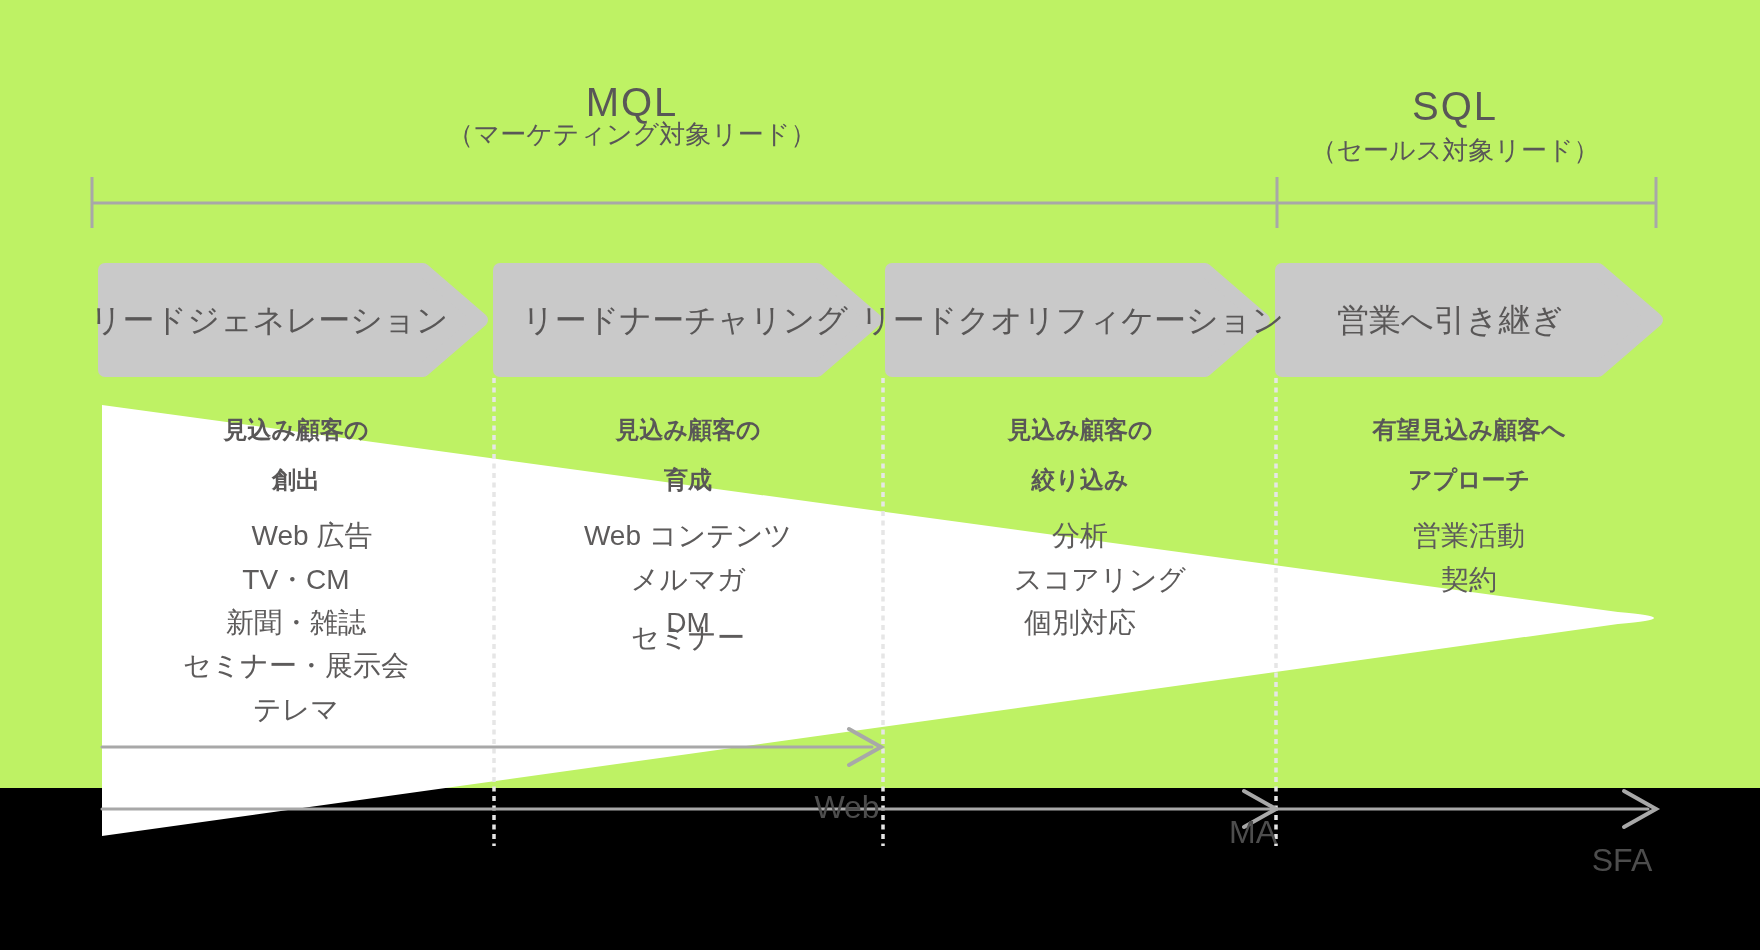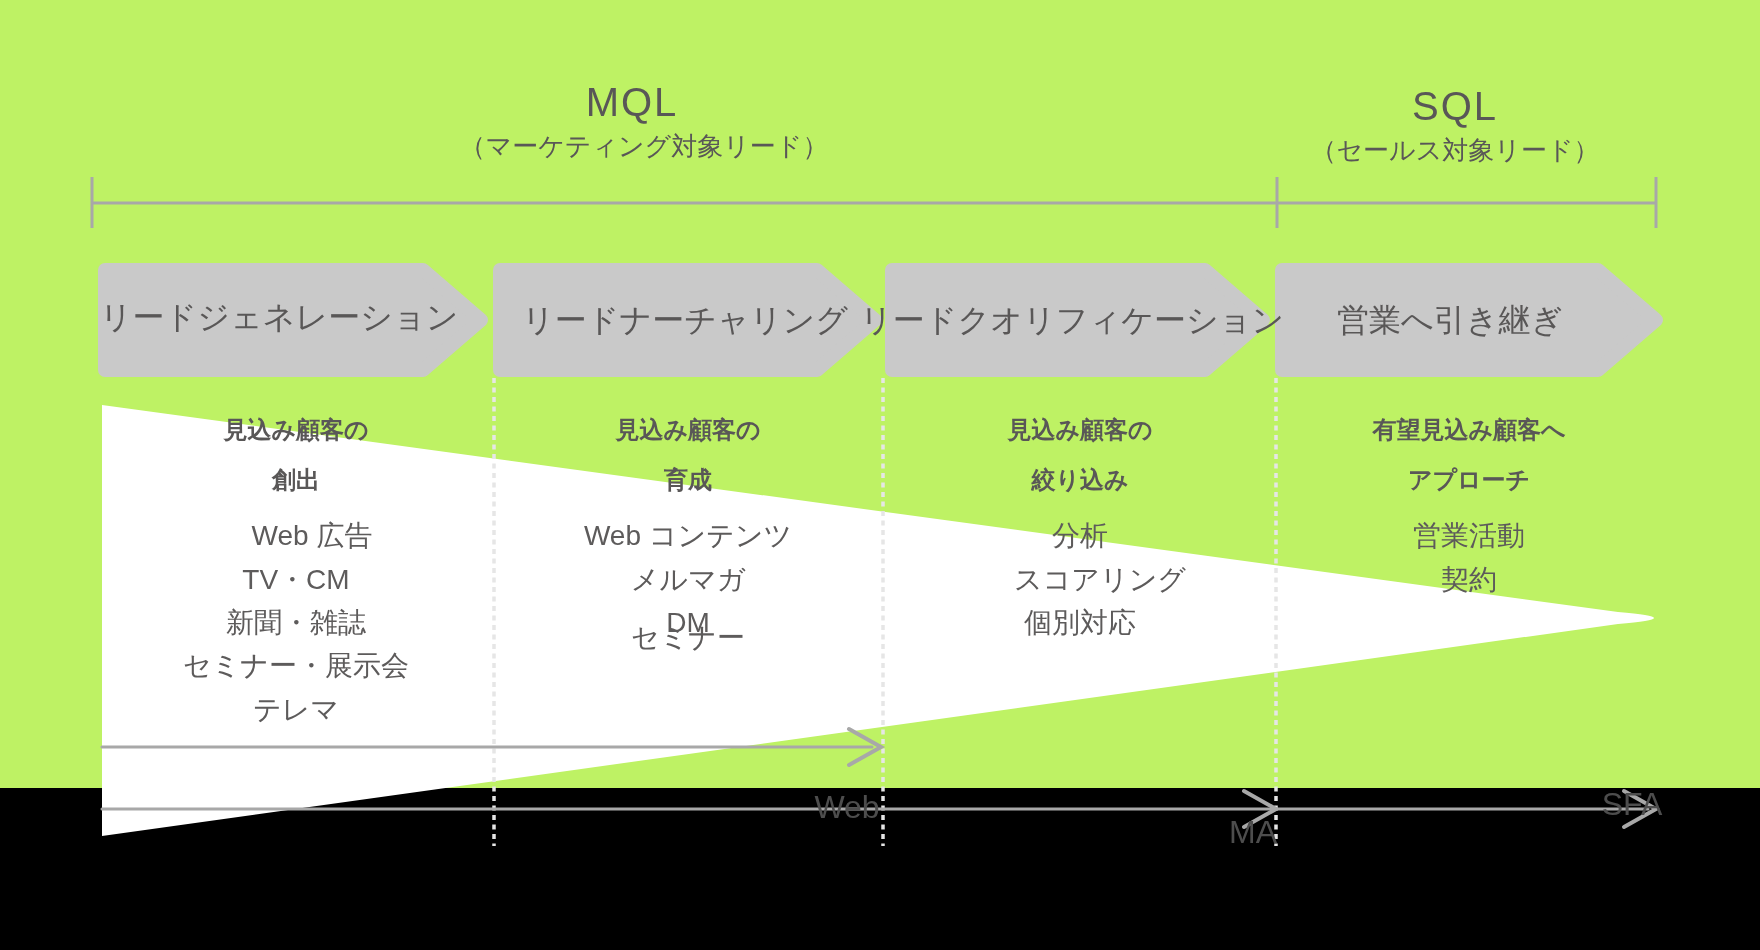--- a/index.html
+++ b/index.html
@@ -51,25 +51,25 @@
     </g>
 
     <g stroke="#a8a8a8" fill="none" stroke-linecap="round">
       <line x1="102" y1="809" x2="1648" y2="809" stroke-width="3"></line>
       <polyline points="1244,791 1276,809 1244,827" stroke-width="4"></polyline>
       <polyline points="1624,791 1656,809 1624,827" stroke-width="4"></polyline>
     </g>
   </svg>
 
   <div class="txt bracket-label" style="left:632px;top:102px;">MQL</div>
-  <div class="txt bracket-sub" style="left:632px;top:146px;margin-left:12px;">（マーケティング対象リード）</div>
+  <div class="txt bracket-sub" style="left:632px;top:134px;">（マーケティング対象リード）</div>
   <div class="txt bracket-label" style="left:1455px;top:106px;">SQL</div>
   <div class="txt bracket-sub" style="left:1455px;top:150px;">（セールス対象リード）</div>
 
-  <div class="txt chev-label" style="left:279px;top:320px;font-family:Liberation Mono, monospace;">リードジェネレーション</div>
+  <div class="txt chev-label" style="left:269px;top:320px;">リードジェネレーション</div>
   <div class="txt chev-label" style="left:685px;top:320px;">リードナーチャリング</div>
   <div class="txt chev-label" style="left:1072px;top:320px;">リードクオリフィケーション</div>
   <div class="txt chev-label" style="left:1450px;top:320px;">営業へ引き継ぎ</div>
 
   <div class="txt col-heading" style="left:296px;top:430px;">見込み顧客の</div>
   <div class="txt col-heading" style="left:296px;top:480px;">創出</div>
   <div class="stage-item" style="left:312px;top:536px;">Web 広告</div>
   <div class="stage-item" style="left:296px;top:580px;">TV・CM</div>
   <div class="stage-item" style="left:296px;top:623px;">新聞・雑誌</div>
   <div class="stage-item" style="left:296px;top:666px;">セミナー・展示会</div>
@@ -88,15 +88,15 @@
   <div class="stage-item" style="left:1080px;top:580px;margin-left:20px;">スコアリング</div>
   <div class="stage-item" style="left:1080px;top:623px;">個別対応</div>
 
   <div class="txt col-heading" style="left:1469px;top:430px;">有望見込み顧客へ</div>
   <div class="txt col-heading" style="left:1469px;top:480px;">アプローチ</div>
   <div class="stage-item" style="left:1469px;top:536px;">営業活動</div>
   <div class="stage-item" style="left:1469px;top:580px;">契約</div>
 
   <div class="txt axis-label" style="left:847px;top:771px;margin-top:36px;">Web</div>
   <div class="txt axis-label" style="left:1253px;top:832px;">MA</div>
-  <div class="txt axis-label" style="left:1622px;top:804px;margin-left:10px;">SFA</div>
+  <div class="txt axis-label" style="left:1622px;top:860px;">SFA</div>
 
 </div>
 
 </body></html>

